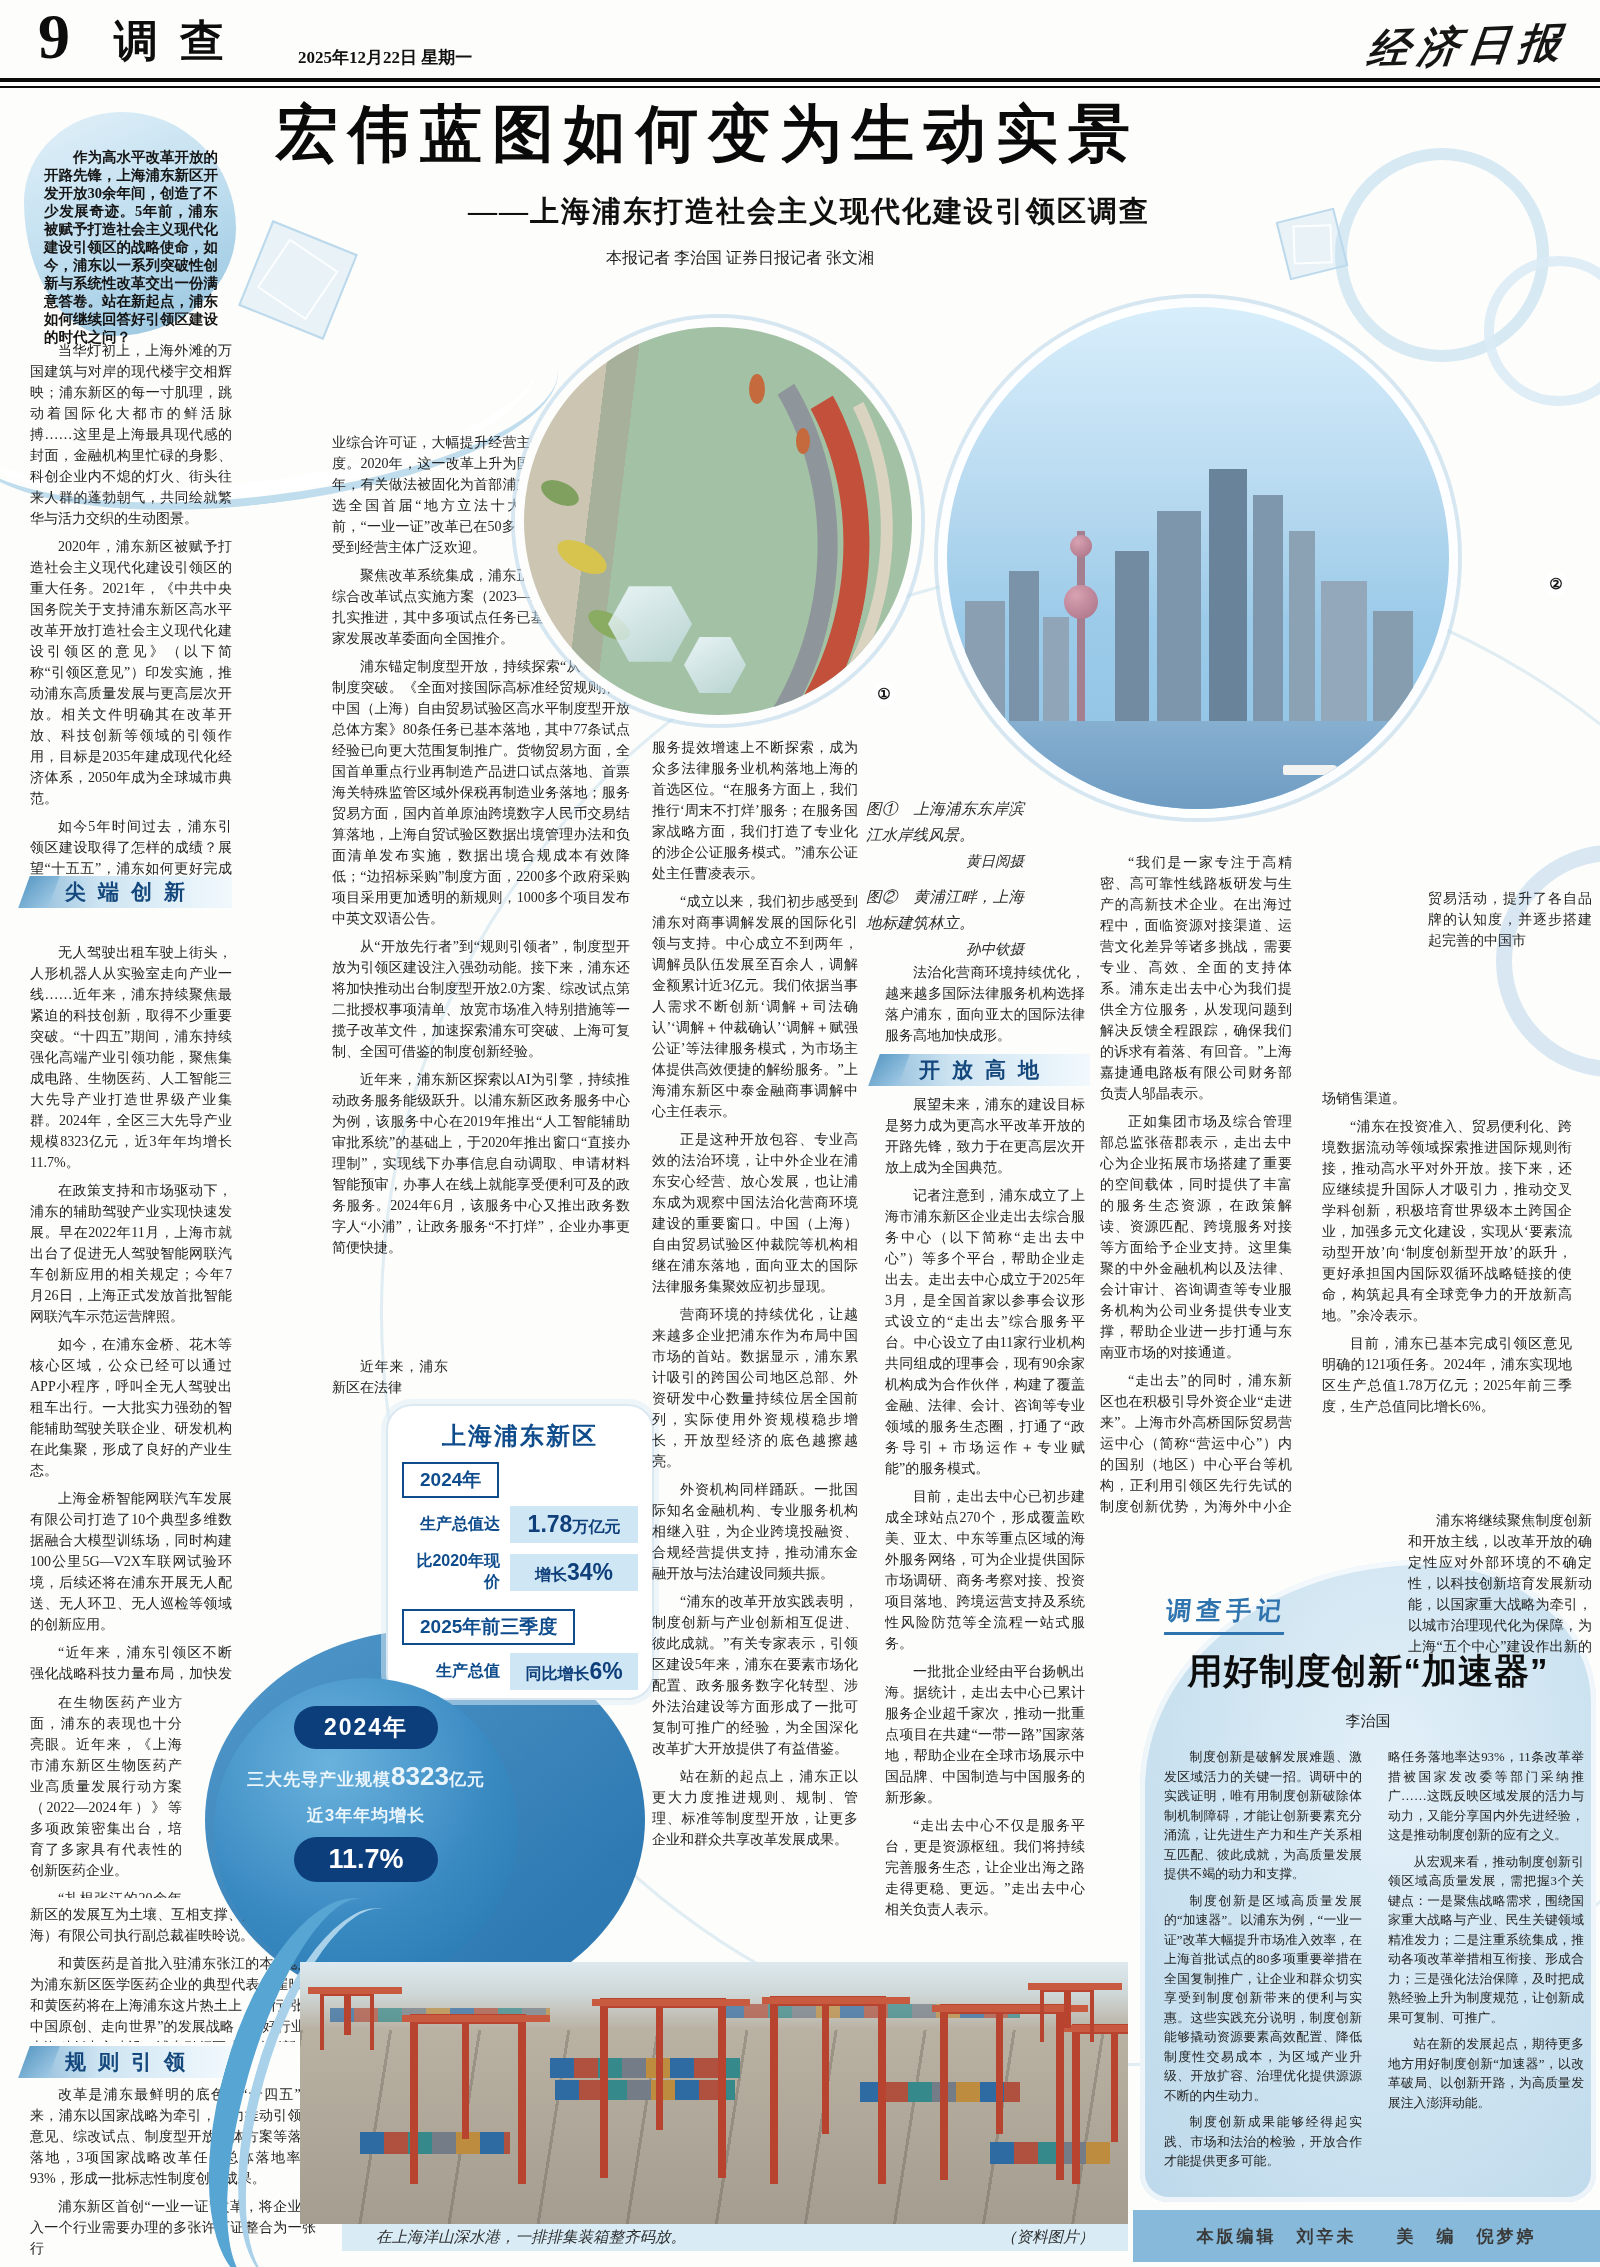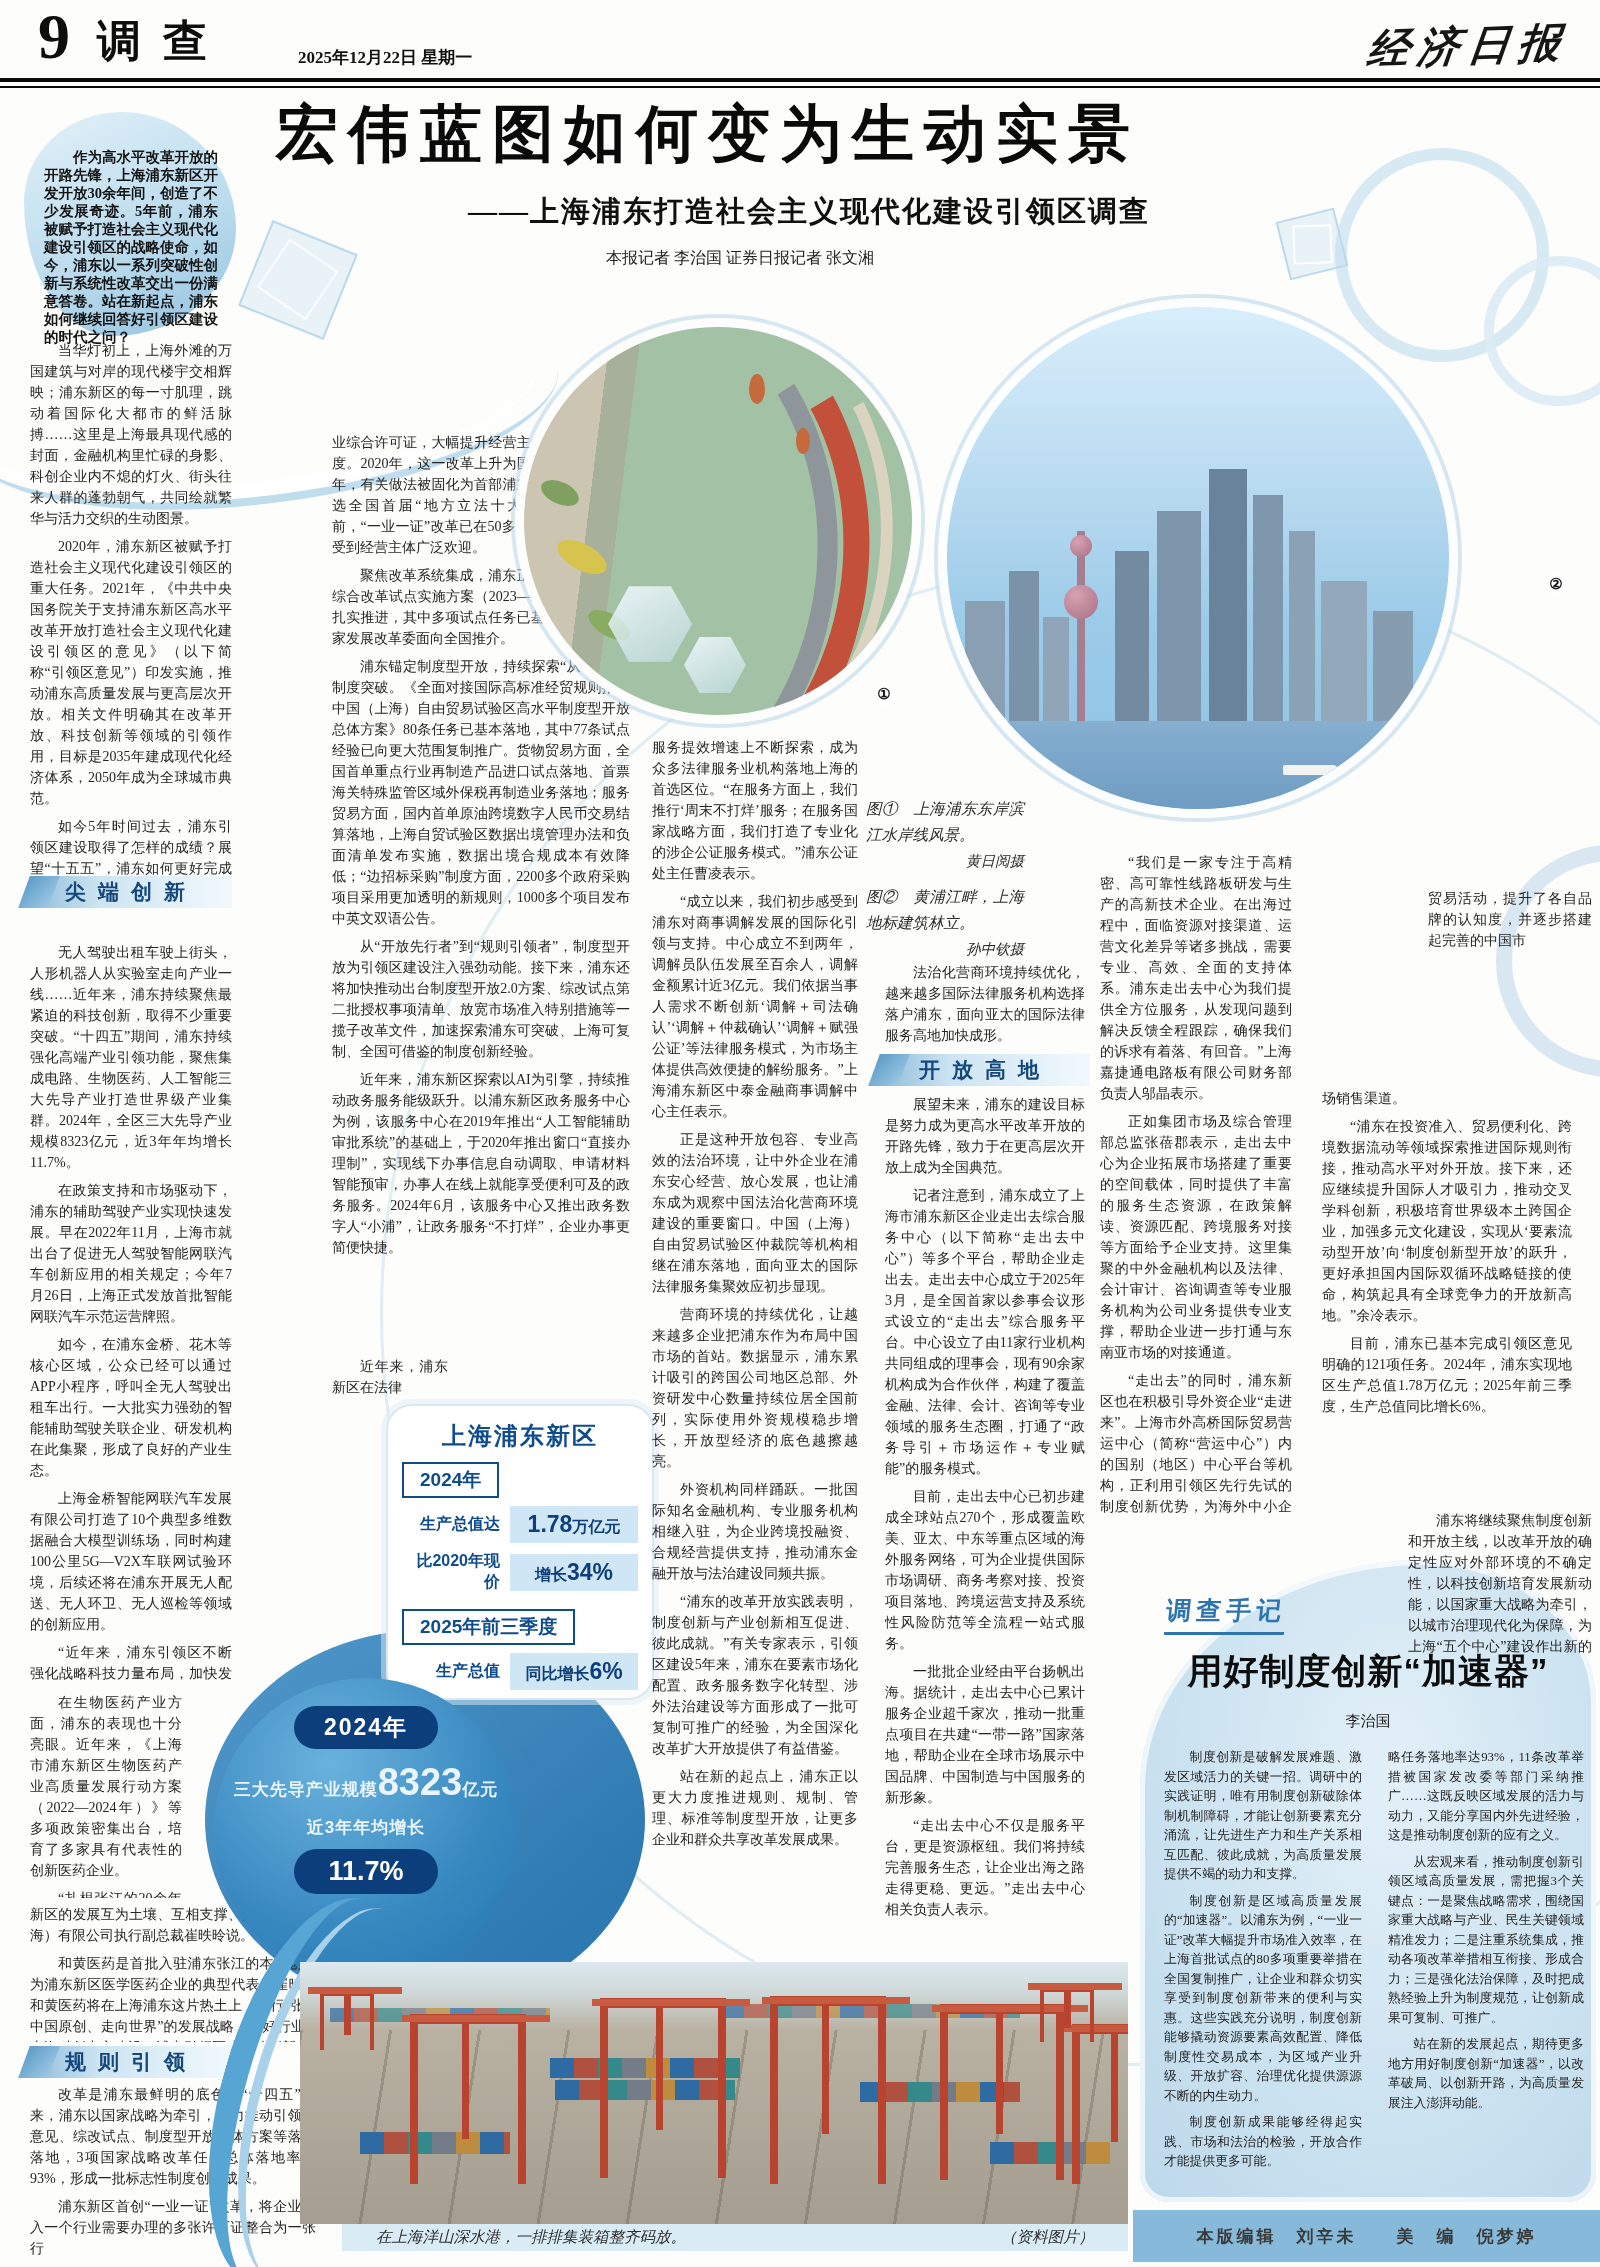--- a/index.html
+++ b/index.html
@@ -3,21 +3,21 @@
 <meta charset="utf-8">
 <style>
   html,body{margin:0;padding:0;background:#e8e8e4;}
   .page{position:relative;width:1600px;height:2267px;margin:0 auto;background:#fdfdfb;overflow:hidden;
         font-family:"Liberation Serif","DejaVu Serif",serif;color:#242424;}
   .sans{font-family:"Liberation Sans","DejaVu Sans",sans-serif;}
 
   
   .hdr{position:absolute;left:30px;top:6px;width:1540px;height:70px;}
   .pageno{position:absolute;left:8px;top:-6px;font-size:64px;font-weight:900;color:#0d0d0d;}
-  .secname{position:absolute;left:67px;top:6px;font-size:44px;font-weight:900;letter-spacing:22px;color:#0d0d0d;}
+  .secname{position:absolute;left:84px;top:6px;font-size:44px;font-weight:900;letter-spacing:22px;color:#0d0d0d;}
   .hdate{position:absolute;left:268px;top:40px;font-size:17px;font-weight:700;color:#111;}
   .masthead{position:absolute;right:2px;top:12px;font-size:42px;font-weight:900;color:#161616;
             letter-spacing:8px;transform:skewX(-8deg) rotate(-2deg);font-style:italic;}
   .rule1{position:absolute;left:0;top:78px;width:1600px;height:4px;background:#0b0b0b;}
   .rule2{position:absolute;left:0;top:86px;width:1600px;height:2px;background:#0b0b0b;}
 
   
   .ring{position:absolute;border-radius:50%;z-index:0;}
   .cube{position:absolute;z-index:0;background:rgba(196,224,242,.38);border:2px solid #bcd9ec;transform:rotate(22deg);}
   .cube::after{content:"";position:absolute;left:16%;top:16%;width:62%;height:62%;border:2px solid rgba(255,255,255,.9);transform:rotate(12deg);}
@@ -95,21 +95,21 @@
   
   .wave{position:absolute;left:205px;top:1630px;width:440px;height:380px;border-radius:50%;z-index:1;
         background:linear-gradient(140deg,#4994c8 0%,#2372ae 80%);opacity:.95;}
   .blob{position:absolute;left:214px;top:1678px;width:304px;height:304px;border-radius:50%;z-index:2;
         background:radial-gradient(circle at 38% 28%,#6ab2dd 0%,#3a8ac2 55%,#2272ad 100%);
         font-family:"Liberation Sans","DejaVu Sans",sans-serif;text-align:center;padding-top:28px;box-sizing:border-box;}
   .pill{display:inline-block;background:#0d3e7c;color:#fff;border-radius:30px;font-weight:800;}
   .pill.y{font-size:23px;padding:6px 30px;letter-spacing:2px;}
   .pill.p{font-size:27px;padding:7px 34px;margin-top:10px;}
   .blob-line{color:#eaf5fc;font-weight:700;font-size:17px;margin-top:12px;letter-spacing:1px;}
-  .blob-line b{font-size:38px;letter-spacing:0;}
+  .blob-line b{font-size:26px;letter-spacing:0;}
 
   
   .notebook{position:absolute;left:1140px;top:1560px;width:456px;height:642px;z-index:1;
             background:radial-gradient(ellipse at 55% 35%,#e3f0f8 0%,#cbe2f0 60%,#bcd8ea 100%);
             border-radius:300px 180px 30px 30px / 240px 150px 30px 30px;
             box-shadow:inset 0 0 0 5px rgba(255,255,255,.7);}
   .nb-tag{position:absolute;left:1166px;top:1594px;z-index:2;color:#2f74ae;font-weight:800;font-size:25px;
           letter-spacing:5px;border-bottom:3px solid #2f74ae;padding-bottom:5px;transform:skewX(-6deg);}
   .nb-title{position:absolute;left:1140px;top:1648px;width:456px;z-index:2;text-align:center;
             font-family:"Liberation Sans","DejaVu Sans",sans-serif;font-weight:900;font-size:35px;

